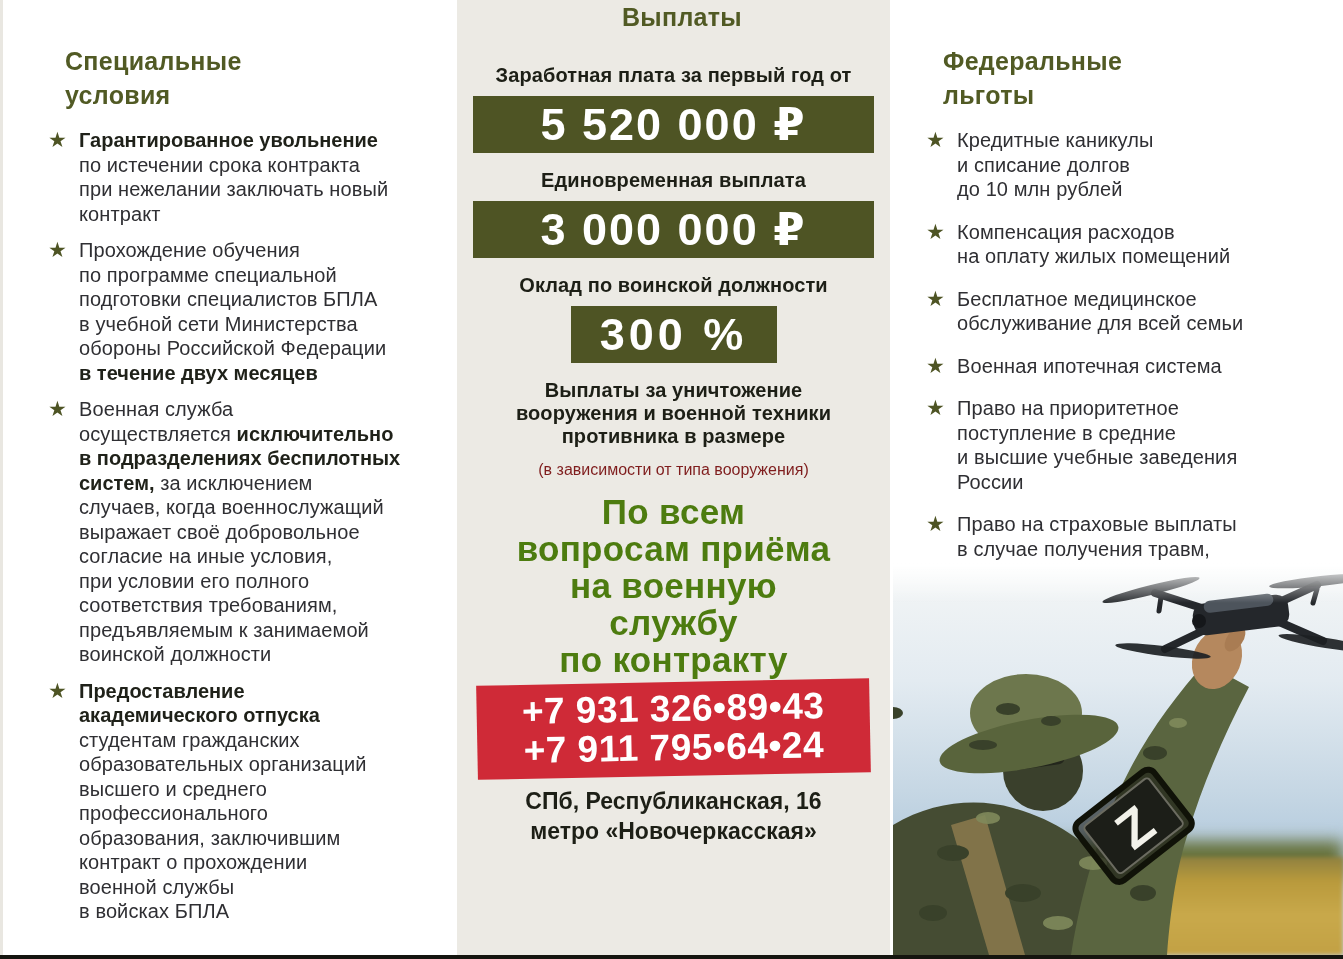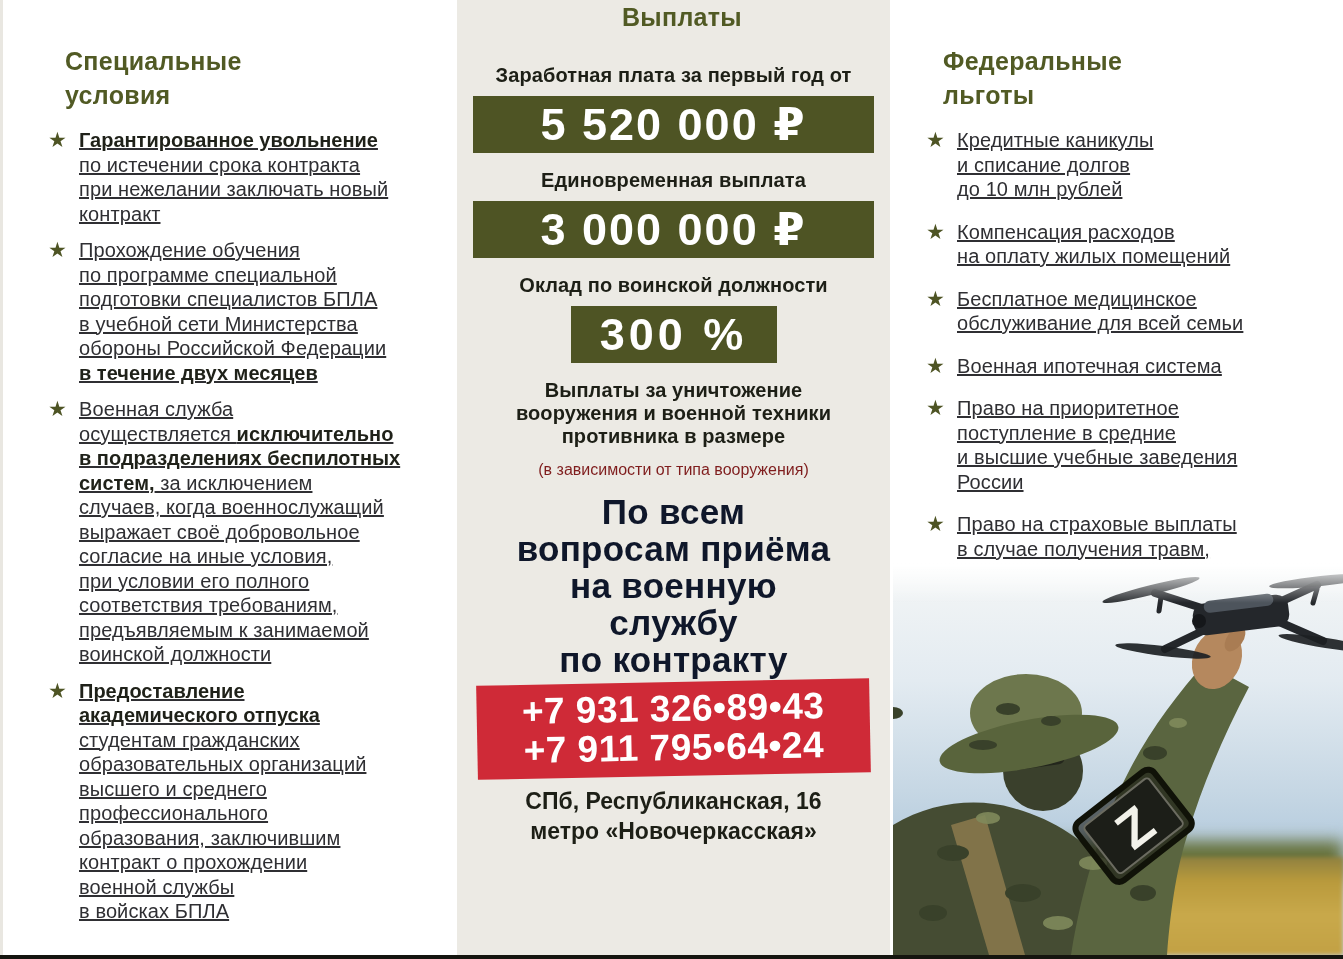--- a/index.html
+++ b/index.html
@@ -21,36 +21,36 @@
     color:#515a24;font-size:25px;line-height:34px;font-weight:800;
     letter-spacing:.3px;white-space:pre-line;margin:0 0 16px 17px;
   }
   .mid-title{margin-bottom:0;}
 
   
   .bullets{margin:0;padding:0;}
   .bullet{display:flex;align-items:flex-start;margin:0 0 12px 0;}
   .col-right .bullet{margin-bottom:18px;}
   .star{flex:none;width:31px;color:#4e5424;font-size:21px;line-height:24.5px;}
-  .btext{font-size:20px;line-height:24.5px;color:#2f2f33;white-space:pre-line;letter-spacing:.1px;text-decoration:underline;}
+  .btext{font-size:20px;line-height:24.5px;color:#2f2f33;white-space:pre-line;letter-spacing:.1px;}
   .btext b{font-weight:700;color:#1f2119;letter-spacing:0;}
 
   
   .pay-row{margin:0;}
   .pay-label{font-size:20px;line-height:23px;font-weight:700;color:#1d1f16;margin:16px 14px 9px;white-space:pre-line;letter-spacing:.1px;}
   .pay-row:first-child .pay-label{margin-top:30px;}
   .pay-banner{
     background:#4e5424;color:#ffffff;font-weight:800;font-size:45px;line-height:57px;height:57px;
     margin:0 16px;letter-spacing:2px;white-space:nowrap;overflow:hidden;
   }
   .pay-banner.narrow{width:206px;margin:0 auto;letter-spacing:4px;}
   .pay-note{font-size:16px;line-height:22px;color:#7f1d1d;margin:11px 10px 0;}
 
   .cta{
-    color:#0f172a;font-weight:800;font-size:35px;line-height:37px;letter-spacing:.3px;
+    color:#4d7c0f;font-weight:800;font-size:35px;line-height:37px;letter-spacing:.3px;
     white-space:pre-line;margin:12px 10px 0;
   }
   .phone-banner{
     background:#cf2a37;color:#fff;margin:4px 20px 0;padding:7px 0 9px;
     transform:rotate(-1.1deg);
   }
   .phone{font-weight:800;font-size:37px;line-height:39px;letter-spacing:.5px;white-space:nowrap;}
   .address{margin-top:10px;font-weight:700;color:#1d1f16;font-size:23px;line-height:30px;}
 
   

